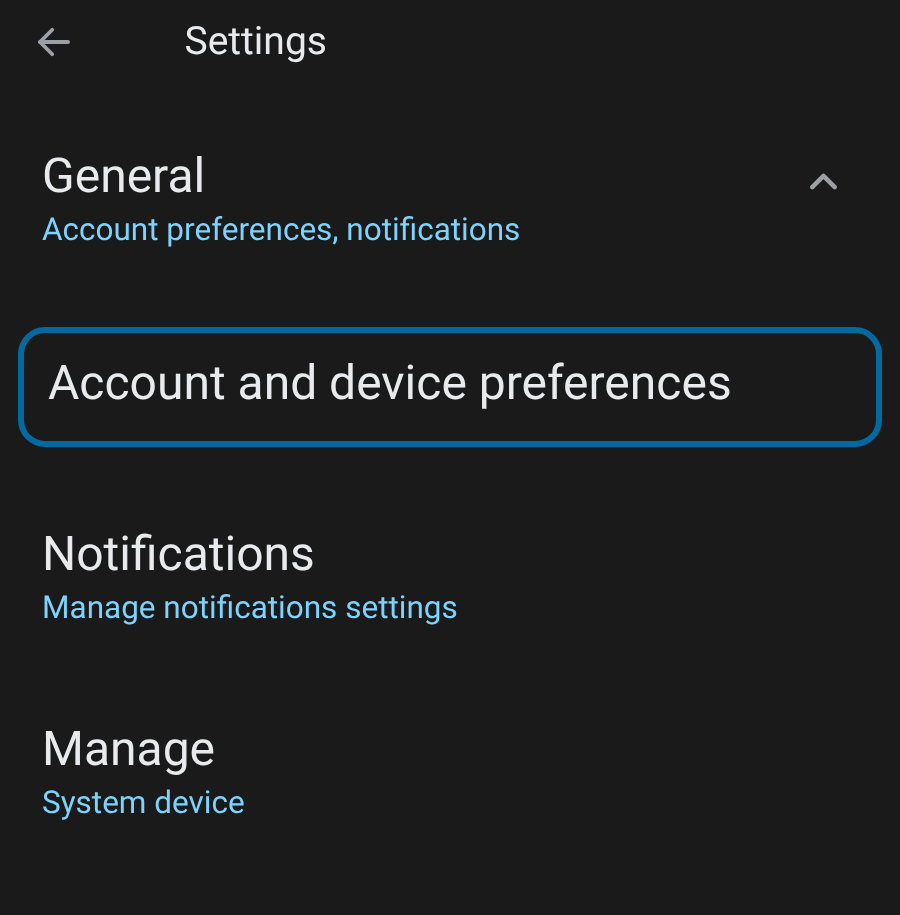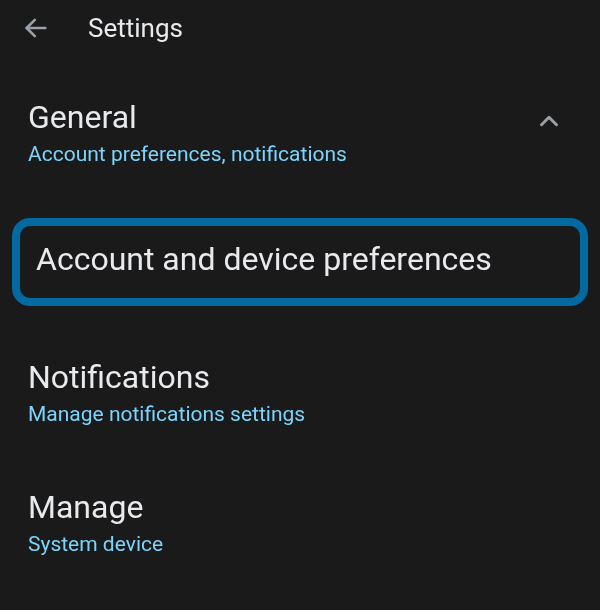--- a/index.html
+++ b/index.html
@@ -13,20 +13,21 @@
       background: #1a1a1a;
       font-family: Roboto, Arial, sans-serif;
       color: #e8eaed;
       overflow: hidden;
     }
     .header {
       display: flex;
       align-items: center;
       padding: 8px 16px;
       height: 56px;
+      gap: 35px;
     }
     .back-btn {
       width: 40px;
       height: 40px;
       display: flex;
       align-items: center;
       justify-content: center;
       cursor: pointer;
       margin-right: 32px;
     }
@@ -59,21 +60,21 @@
     .section-subtitle {
       font-size: 21px;
       font-weight: 400;
       color: #7dd3fc;
     }
     .chevron {
       margin-top: 8px;
       margin-right: 8px;
     }
     .highlighted {
-      border: 8px solid #0369a1;
+      border: 4px solid #0369a1;
       border-radius: 18px;
       margin: 8px 12px;
       padding: 14px 16px;
     }
     .section-gap {
       height: 26px;
     }
   </style>
 </head>
 <body>

